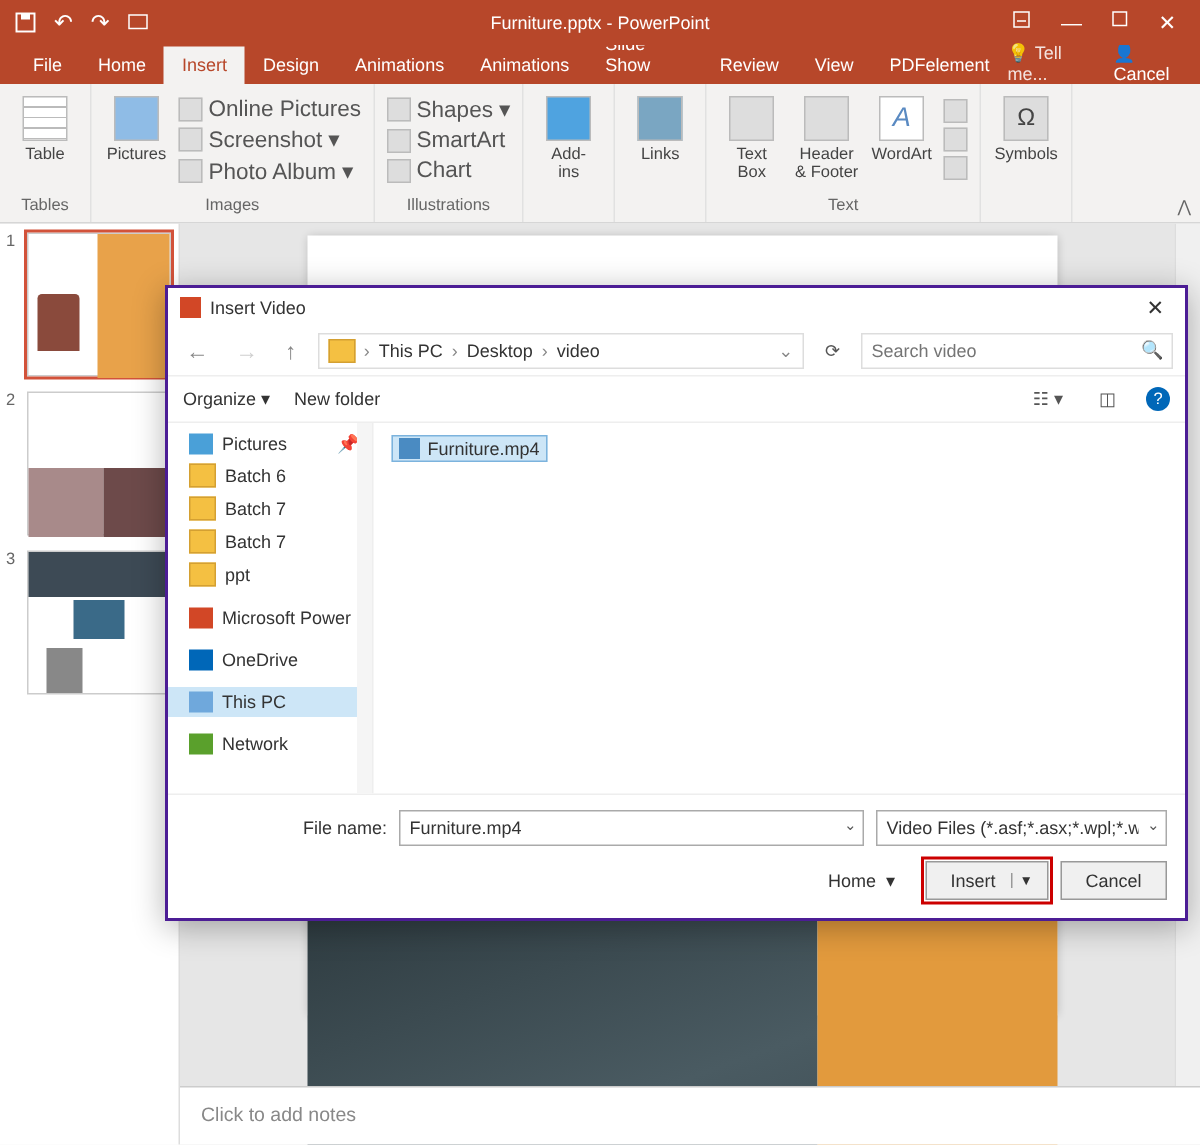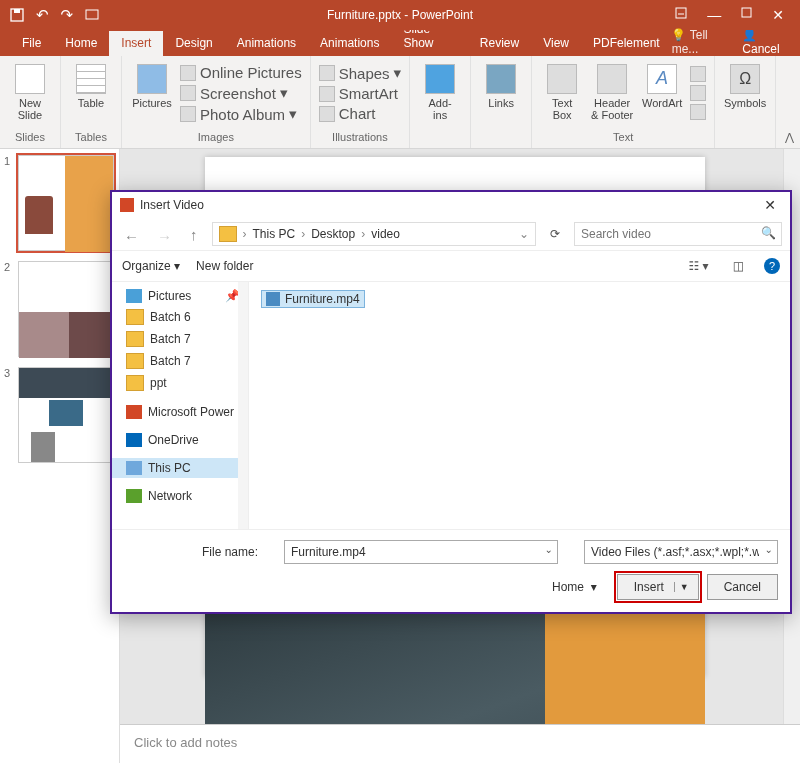--- a/index.html
+++ b/index.html
@@ -60,21 +60,21 @@
 .ti.pic{background:#4aa0d8}
 .ti.pp{background:#d24726}
 .ti.od{background:#0067b8}
 .ti.pc{background:#6fa8dc}
 .ti.net{background:#5aa02c}
 .tree-scroll{width:10px;position:absolute;right:0;top:0;bottom:0;background:#f5f5f5}
 .dlg-files{flex:1;padding:8px 12px;font-size:12px}
 .file-item{display:inline-flex;align-items:center;gap:5px;padding:1px 4px;background:#cde6f7;border:1px solid #7cb3dd}
 .file-item .fi{width:14px;height:14px;background:#4a8bc2}
 .dlg-bottom{border-top:1px solid #eee;padding:10px 12px 12px;display:flex;flex-direction:column;gap:10px}
-.row{display:flex;align-items:center;gap:26px}
+.row{display:flex;align-items:center;gap:8px}
 .row .lbl{font-size:12px;white-space:nowrap;text-align:right}
 .combo{height:22px;border:1px solid #aaa;background:#fff;font-size:12px;padding:0 18px 0 6px;position:relative;display:flex;align-items:center}
 .combo .dd{position:absolute;right:4px;top:3px;font-size:10px;color:#555}
 .btn{height:24px;padding:0 16px;border:1px solid #999;background:#f0f0f0;font-size:12px;display:flex;align-items:center;cursor:pointer}
 .btn.split{padding-right:4px}
 .btn.split .dd{border-left:1px solid #999;margin-left:10px;padding:0 5px;font-size:9px}
 .redbox{outline:2px solid #c00;outline-offset:1px}
 
 .t1-a{position:absolute;left:6px;top:40px;width:28px;height:38px;background:#8a4a3c;border-radius:3px 3px 0 0}
 .t1-b{position:absolute;left:46px;top:0;width:48px;height:96px;background:#e8a24a}
@@ -133,30 +133,20 @@
   <div class="tab">Review</div>
   <div class="tab">View</div>
   <div class="tab">PDFelement</div>
   <div class="right">
     <span style="opacity:.85">💡 <span>Tell me...</span></span>
     <span>👤 <span>Cancel</span></span>
   </div>
 </div>
 
 <div class="ribbon">
-  <div class="grp">
-      <div class="body">
-    <div class="bigbtn">
-          <div class="ico" style="background:#fff"></div>
-          <span style="white-space:pre">New
-Slide</span>
-        </div>
-  </div>
-      <div class="label">Slides</div>
-    </div>
 
   <div class="grp">
       <div class="body">
     <div class="bigbtn">
           <div class="ico" style="background:repeating-linear-gradient(#fff,#fff 6px,#bbb 6px,#bbb 7px)"></div>
           <span>Table</span>
         </div>
   </div>
       <div class="label">Tables</div>
     </div>

